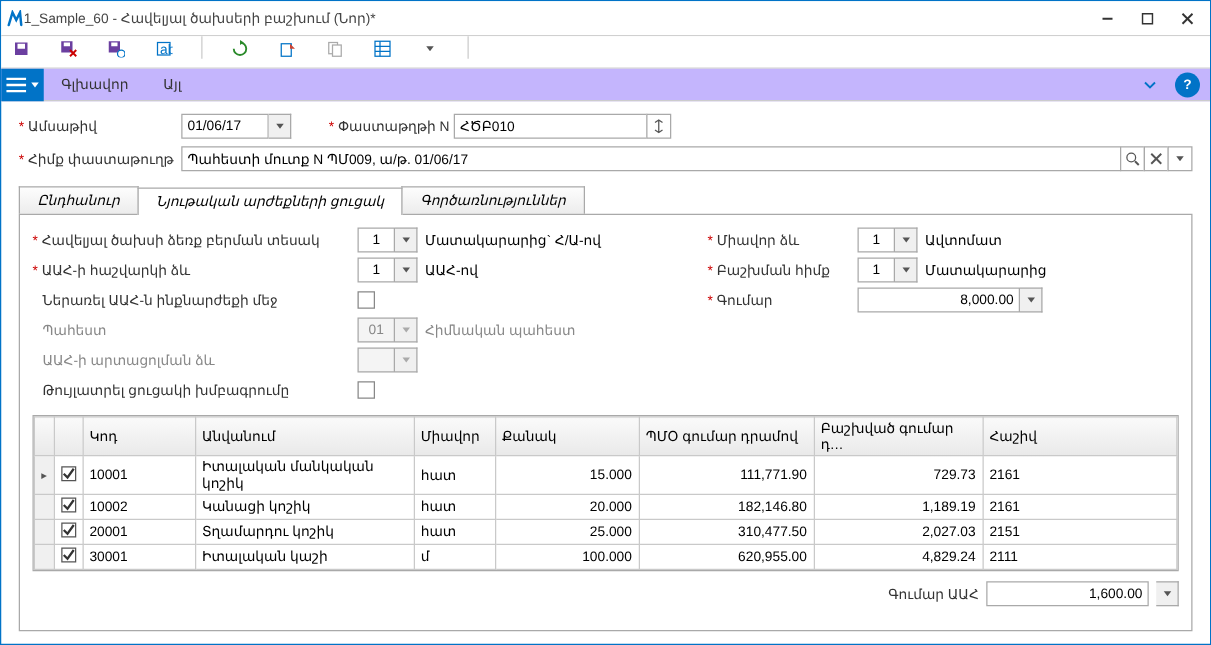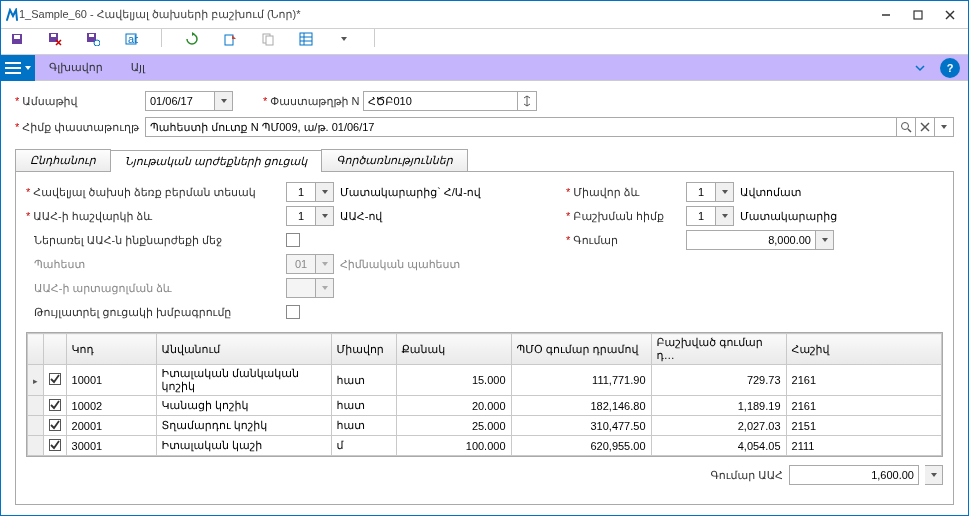--- a/index.html
+++ b/index.html
@@ -390,21 +390,21 @@
               <tr>
                 <td class="rowhdr "></td>
                 <td class="chk-cell"><span style="display:inline-block;width:12px;height:12px;border:1px solid #555;position:relative"><svg width="10" height="10" style="position:absolute;top:0;left:0">
                       <path d="M1 5 L4 8 L9 1" stroke="#333" fill="none" stroke-width="1.8"></path>
                     </svg></span></td>
                 <td>30001</td>
                 <td>Իտալական կաշի</td>
                 <td>մ</td>
                 <td class="num">100.000</td>
                 <td class="num">620,955.00</td>
-                <td class="num">4,054.05</td>
+                <td class="num">4,829.24</td>
                 <td>2111</td>
               </tr>
             </tbody>
         </table>
       </div>
 
       <div class="footer-row">
         <span class="label">Գումար ԱԱՀ</span>
         <input class="txt amount" value="1,600.00" style="">
         <div class="dd-btn">

